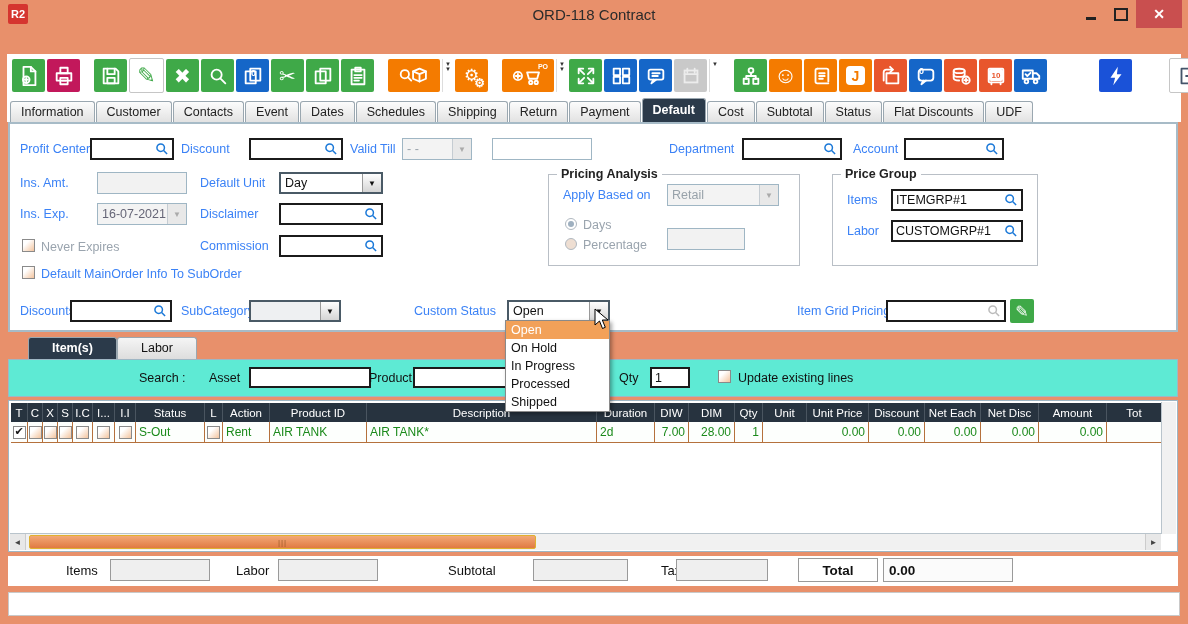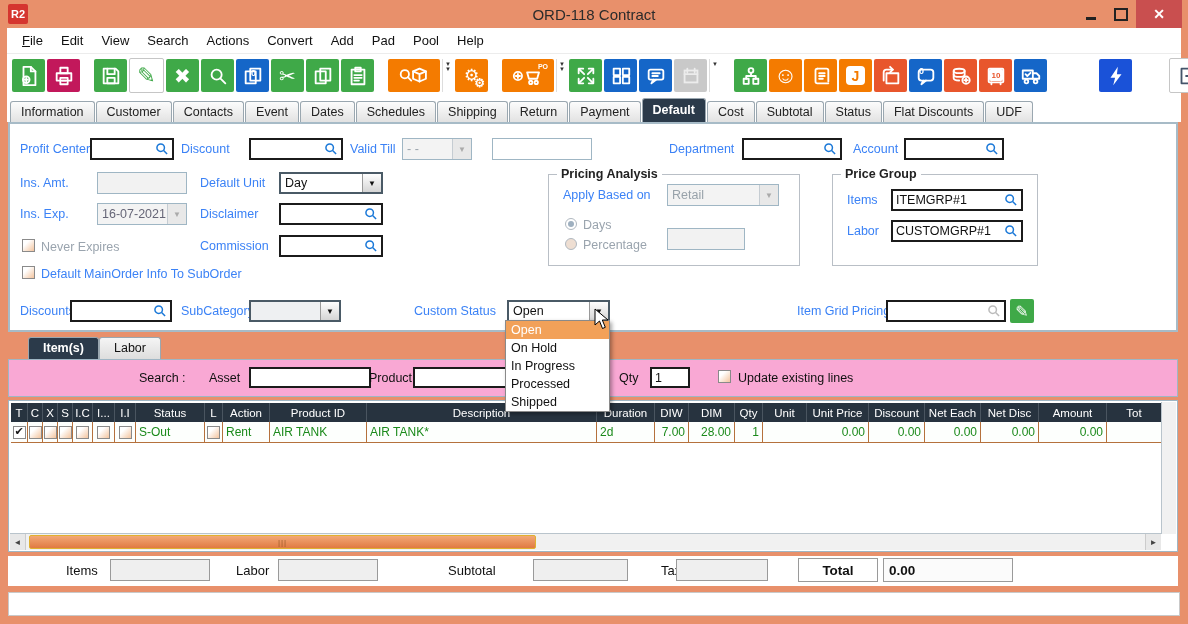--- a/index.html
+++ b/index.html
@@ -64,23 +64,23 @@
   .radio{width:12px;height:12px;border-radius:50%;border:1px solid #b0b8c0;background:#fff;display:inline-block;position:relative;box-sizing:border-box;}
   .radio.sel::after{content:"";position:absolute;left:2px;top:2px;right:2px;bottom:2px;border-radius:50%;background:#9fb0c0;}
   .radio.per{background:#eeded2;}
   .greenbtn{position:absolute;width:24px;height:24px;background:var(--icon-green,#3FA948);border-radius:2px;color:#fff;font-size:16px;display:flex;align-items:center;justify-content:center;}
   
   .ddlist{position:absolute;left:505px;top:320px;width:103px;background:#fff;border:1px solid #8a8a8a;box-shadow:2px 2px 4px rgba(0,0,0,.35);z-index:40;}
   .ddi{height:18px;line-height:18px;padding-left:5px;font-size:12.5px;color:#111;}
   .ddi.hl{background:var(--dropdown-highlight,#F2A159);color:#fff;}
   
   .itemtabs{position:absolute;left:8px;top:336px;width:1170px;height:23px;display:flex;align-items:flex-end;padding-left:20px;box-sizing:border-box;}
-  .itab{height:21px;line-height:21px;padding:0 14px;border:1px solid #9aa7b0;border-bottom:none;border-radius:3px 3px 0 0;background:linear-gradient(#f5f5f5,#ddd);font-size:12.5px;}
+  .itab{height:21px;line-height:21px;padding:0 23px;border:1px solid #9aa7b0;border-bottom:none;border-radius:3px 3px 0 0;background:linear-gradient(#f5f5f5,#ddd);font-size:12.5px;}
   .itab.sel{background:var(--tab-selected-bg,#2B3A4A);color:#fff;font-weight:bold;}
-  .searchpanel{position:absolute;left:8px;top:359px;width:1170px;height:38px;background:#f9a8d4;border:1px solid #9FB6C4;box-sizing:border-box;}
+  .searchpanel{position:absolute;left:8px;top:359px;width:1170px;height:38px;background:#5eead4;border:1px solid #9FB6C4;box-sizing:border-box;}
   .sp-lbl{position:absolute;top:11px;font-size:12.5px;color:#111;}
   .sp-inp{position:absolute;top:7px;height:21px;border:2px solid #1b1b1b;background:#fff;box-sizing:border-box;font-size:12.5px;display:flex;align-items:center;padding-left:3px;}
   
   .tablearea{position:absolute;left:8px;top:400px;width:1170px;height:152px;background:#fff;border:1px solid #9FB6C4;box-sizing:border-box;}
   .thead{position:absolute;left:2px;top:2px;right:16px;height:19px;background:var(--table-header-bg,#27333F);display:flex;}
   .hc{color:#fff;font-size:11.5px;display:flex;align-items:center;justify-content:center;border-right:1px solid #4a5560;box-sizing:border-box;flex:none;white-space:nowrap;overflow:hidden;}
   .trow{position:absolute;left:2px;top:21px;right:16px;height:21px;display:flex;background:#fdfffd;}
   .rc{border-right:1px solid var(--table-border,#B5713D);border-bottom:1px solid var(--table-border,#B5713D);box-sizing:border-box;display:flex;align-items:center;padding:0 3px;font-size:12px;color:var(--table-text-green,#1B8A1B);flex:none;overflow:hidden;white-space:nowrap;}
   .rc.num{justify-content:flex-end;}
   .rc.ctr{justify-content:center;padding:0;}
@@ -113,32 +113,20 @@
         </div>
       <div class="wbtn">
           <div class="max-glyph"></div>
         </div>
       <div class="close">
           <span>✕</span>
         </div>
     </div>
   </div>
 
-  <div class="menubar">
-    <span class="mi ufirst">File</span>
-    <span class="mi">Edit</span>
-    <span class="mi">View</span>
-    <span class="mi">Search</span>
-    <span class="mi">Actions</span>
-    <span class="mi">Convert</span>
-    <span class="mi">Add</span>
-    <span class="mi">Pad</span>
-    <span class="mi">Pool</span>
-    <span class="mi">Help</span>
-  </div>
 
   <div class="toolbar">
     <div class="tile green">
         <svg class="ws" width="22" height="22" viewBox="0 0 24 24">
           <path d="M6 2h8l5 5v15H6z"></path>
           <path d="M14 2v5h5"></path>
           <circle cx="9" cy="16" r="3.6"></circle>
           <path d="M9 14.2v3.6M7.2 16h3.6"></path>
         </svg>
       </div>

